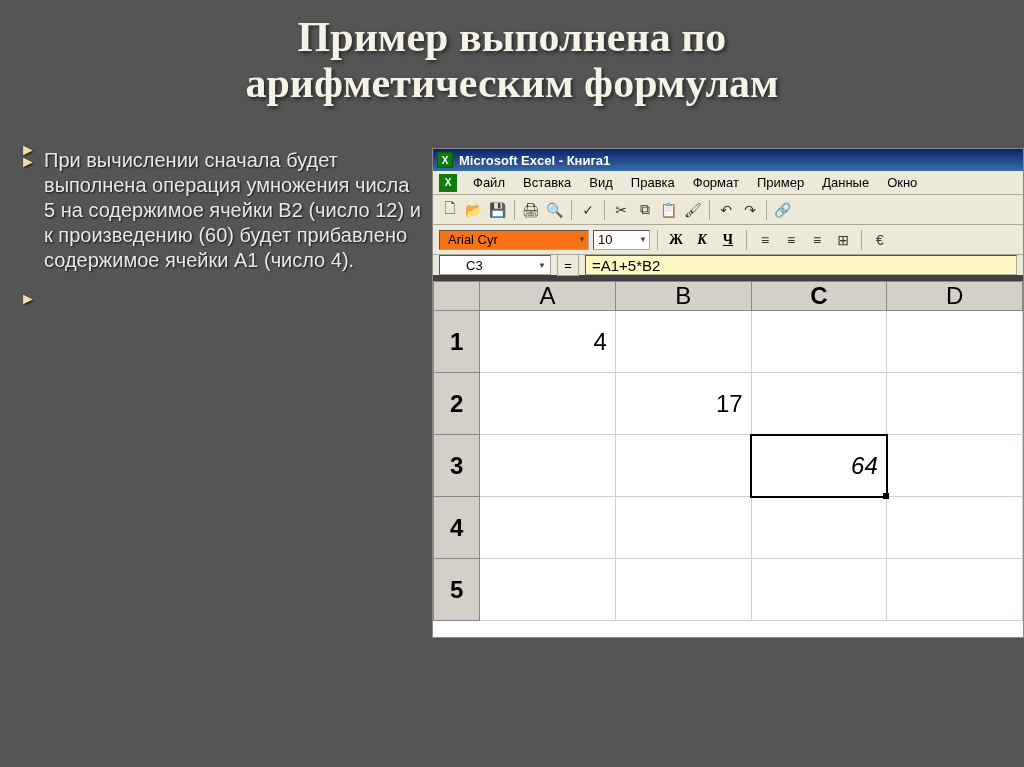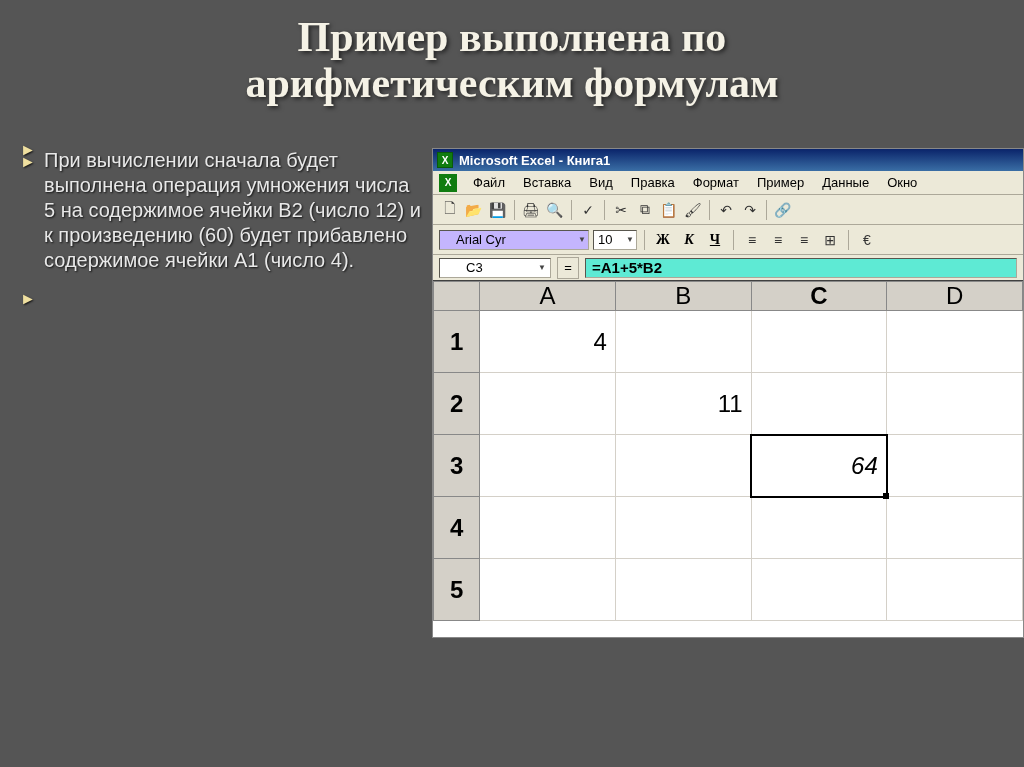--- a/index.html
+++ b/index.html
@@ -119,76 +119,75 @@
   .toolbar2 {
     background: #ece9d8;
     height: 30px;
     display: flex;
     align-items: center;
     padding-left: 6px;
     border-bottom: 1px solid #aca899;
     gap: 4px;
   }
   .font-select {
-    background: #c4b5fd;
+    background: #f97316;
     border: 1px inset #aca899;
     width: 150px; height: 20px;
-    padding-left: 16px;
+    padding-left: 8px;
     font-size: 13px;
     display: flex; align-items: center; justify-content: space-between;
   }
   .size-select {
     background: white;
     border: 1px inset #aca899;
-    width: 44px; height: 20px;
+    width: 57px; height: 20px;
     padding-left: 4px;
     font-size: 13px;
     display: flex; align-items: center; justify-content: space-between;
   }
   .dd { font-size: 8px; padding-right: 2px; color: #444; }
   .fmt-btn {
     width: 22px; height: 22px;
     display: flex; align-items:center; justify-content:center;
     font-family: "Times New Roman", serif;
     font-size: 14px; font-weight: bold;
   }
   .formulabar {
     background: #ece9d8;
     height: 26px;
     display: flex;
     align-items: center;
     padding-left: 6px;
-    border-bottom: 1px solid #404040;
+    border-bottom: 6px solid #404040;
     font-size: 13px;
   }
   .namebox {
     background: white;
     border: 1px inset #aca899;
     width: 112px; height: 20px;
     padding-left: 26px;
     display: flex; align-items:center;
     position: relative;
   }
   .namebox .dd { position: absolute; right: 2px; }
   .eq {
     width: 22px; height: 22px; border: 1px solid #aca899;
     display: flex; align-items:center; justify-content:center;
     margin: 0 6px;
     background: #ece9d8;
   }
   .formula-input {
-    background: #5eead4;
+    background: #fef9c3;
     border: 1px inset #aca899;
     flex: 1;
     height: 20px;
     margin-right: 6px;
     padding-left: 6px;
     display: flex; align-items:center;
     font-size: 15px;
-    font-weight: bold;
   }
   .sheet {
     background: white;
     height: 360px;
     position: relative;
   }
   .sheet table {
     border-collapse: collapse;
     width: 100%;
   }
@@ -333,21 +332,21 @@
       <tr>
         <th class="rowhdr">1</th>
         <td class="cell">4</td>
         <td class="cell"></td>
         <td class="cell"></td>
         <td class="cell"></td>
       </tr>
       <tr>
         <th class="rowhdr">2</th>
         <td class="cell"></td>
-        <td class="cell">11</td>
+        <td class="cell">17</td>
         <td class="cell"></td>
         <td class="cell"></td>
       </tr>
       <tr>
         <th class="rowhdr active">3</th>
         <td class="cell"></td>
         <td class="cell"></td>
         <td class="cell selected">64</td>
         <td class="cell"></td>
       </tr>

